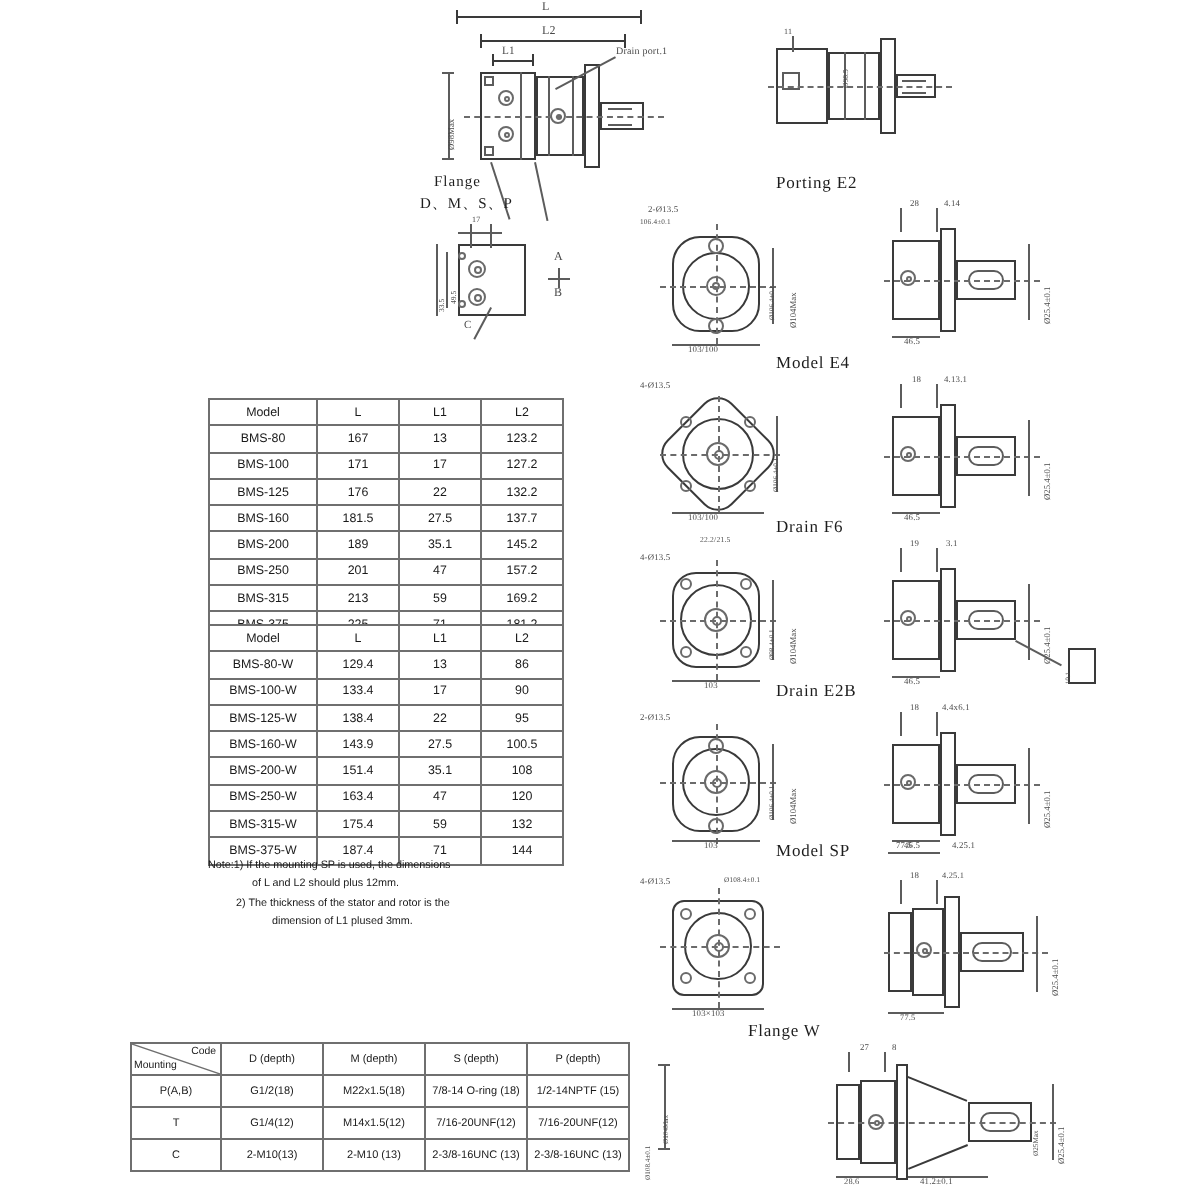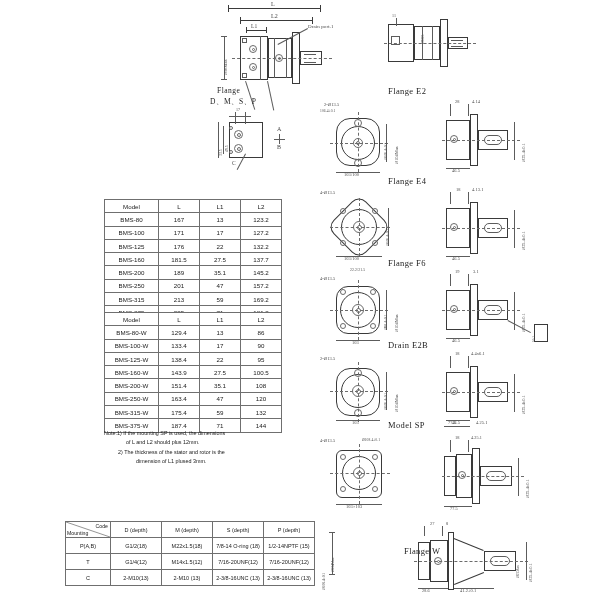--- a/index.html
+++ b/index.html
@@ -162,21 +162,21 @@
   <div class="ln vl thin" style="left:44px;top:12px;height:34px;"></div>
   <div class="lbl dimv" style="left:33px;top:30px;font-size:3.8px;">Ø98.5</div>
   <div class="box" style="left:52px;top:5px;width:8px;height:48px;"></div>
   <div class="box" style="left:60px;top:23px;width:20px;height:12px;"></div>
   <div class="ln hl thin" style="left:63px;top:26px;width:12px;"></div>
   <div class="ln hl thin" style="left:63px;top:32px;width:12px;"></div>
   <div class="dash-h" style="left:-4px;top:29px;width:92px;"></div>
 </div>
 
 <div class="abs" style="left:306px;top:86px;width:290px;height:96px;">
-  <div class="lbl flg" style="left:82px;top:0px;">Flange E2</div>
+  <div class="lbl flg" style="left:82px;top:0px;">Porting E2</div>
 
   <div class="abs" style="left:14px;top:16px;width:80px;height:74px;">
     <div class="lbl dim" style="left:4px;top:0px;">2-Ø13.5</div>
     <div class="lbl dim" style="left:0px;top:7px;font-size:3.6px;">106.4±0.1</div>
     <div class="rr" style="left:16px;top:16px;width:44px;height:48px;border-radius:14px;"></div>
     <div class="circ" style="left:21px;top:24px;width:34px;height:34px;"></div>
     <div class="circT" style="left:33px;top:36px;width:10px;height:10px;"></div>
     <div class="circT" style="left:36px;top:39px;width:4px;height:4px;"></div>
     <div class="circT" style="left:34px;top:17px;width:8px;height:8px;"></div>
     <div class="circT" style="left:34px;top:57px;width:8px;height:8px;"></div>
@@ -202,21 +202,21 @@
     <div class="circT" style="left:10.5px;top:35.5px;width:3px;height:3px;"></div>
     <div class="dash-h" style="left:0px;top:38px;width:78px;"></div>
     <div class="ln vl thin" style="left:72px;top:20px;height:38px;"></div>
     <div class="lbl dimv" style="left:79px;top:60px;">Ø25.4±0.1</div>
     <div class="ln hl thin" style="left:4px;top:66px;width:24px;"></div>
     <div class="lbl dim" style="left:10px;top:66px;">46.5</div>
   </div>
 </div>
 
 <div class="abs" style="left:306px;top:176px;width:290px;height:92px;">
-  <div class="lbl flg" style="left:82px;top:0px;">Flange E4</div>
+  <div class="lbl flg" style="left:82px;top:0px;">Model E4</div>
 
   <div class="abs" style="left:14px;top:14px;width:80px;height:72px;">
     <div class="lbl dim" style="left:0px;top:0px;">4-Ø13.5</div>
     <div class="rr" style="left:16px;top:14px;width:46px;height:46px;border-radius:10px;transform:rotate(45deg);"></div>
     <div class="circ" style="left:21px;top:19px;width:36px;height:36px;"></div>
     <div class="circT" style="left:33px;top:31px;width:12px;height:12px;"></div>
     <div class="circT" style="left:36.5px;top:34.5px;width:5px;height:5px;"></div>
     <div class="circT" style="left:20px;top:18px;width:6px;height:6px;"></div>
     <div class="circT" style="left:52px;top:18px;width:6px;height:6px;"></div>
     <div class="circT" style="left:20px;top:50px;width:6px;height:6px;"></div>
@@ -242,21 +242,21 @@
     <div class="circT" style="left:10.5px;top:35.5px;width:3px;height:3px;"></div>
     <div class="dash-h" style="left:0px;top:38px;width:78px;"></div>
     <div class="ln vl thin" style="left:72px;top:20px;height:38px;"></div>
     <div class="lbl dimv" style="left:79px;top:60px;">Ø25.4±0.1</div>
     <div class="ln hl thin" style="left:4px;top:66px;width:24px;"></div>
     <div class="lbl dim" style="left:10px;top:66px;">46.5</div>
   </div>
 </div>
 
 <div class="abs" style="left:306px;top:258px;width:290px;height:92px;">
-  <div class="lbl flg" style="left:82px;top:0px;">Flange F6</div>
+  <div class="lbl flg" style="left:82px;top:0px;">Drain F6</div>
 
   <div class="abs" style="left:14px;top:14px;width:80px;height:72px;">
     <div class="lbl dim" style="left:0px;top:4px;">4-Ø13.5</div>
     <div class="lbl dim" style="left:30px;top:-4px;font-size:3.8px;">22.2/21.5</div>
     <div class="rr" style="left:16px;top:14px;width:44px;height:48px;border-radius:12px;"></div>
     <div class="circ" style="left:20px;top:20px;width:36px;height:36px;"></div>
     <div class="circT" style="left:32px;top:32px;width:12px;height:12px;"></div>
     <div class="circT" style="left:35.5px;top:35.5px;width:5px;height:5px;"></div>
     <div class="circT" style="left:20px;top:17px;width:6px;height:6px;"></div>
     <div class="circT" style="left:50px;top:17px;width:6px;height:6px;"></div>
@@ -370,21 +370,21 @@
     <div class="circT" style="left:18.5px;top:35.5px;width:3px;height:3px;"></div>
     <div class="dash-h" style="left:0px;top:38px;width:82px;"></div>
     <div class="ln vl thin" style="left:76px;top:20px;height:38px;"></div>
     <div class="lbl dimv" style="left:83px;top:60px;">Ø25.4±0.1</div>
     <div class="ln hl thin" style="left:2px;top:68px;width:28px;"></div>
     <div class="lbl dim" style="left:8px;top:68px;font-size:4.2px;">77.5</div>
   </div>
 </div>
 
 <div class="abs" style="left:306px;top:506px;width:290px;height:92px;">
-  <div class="lbl flg" style="left:98px;top:4px;margin-top:36px;">Flange W</div>
+  <div class="lbl flg" style="left:68px;top:4px;">Flange W</div>
 
   <div class="abs" style="left:6px;top:18px;width:80px;height:70px;">
     <div class="ln vl thin" style="left:20px;top:8px;height:42px;"></div>
     <div class="ln hl thin" style="left:17px;top:8px;width:6px;"></div>
     <div class="ln hl thin" style="left:17px;top:50px;width:6px;"></div>
     <div class="lbl dimv" style="left:19px;top:48px;font-size:3.6px;">Ø104Max</div>
     <div class="lbl dimv" style="left:10px;top:66px;font-size:3.6px;">Ø108.4±0.1</div>
   </div>
 
   <div class="abs" style="left:112px;top:18px;width:160px;height:70px;">

